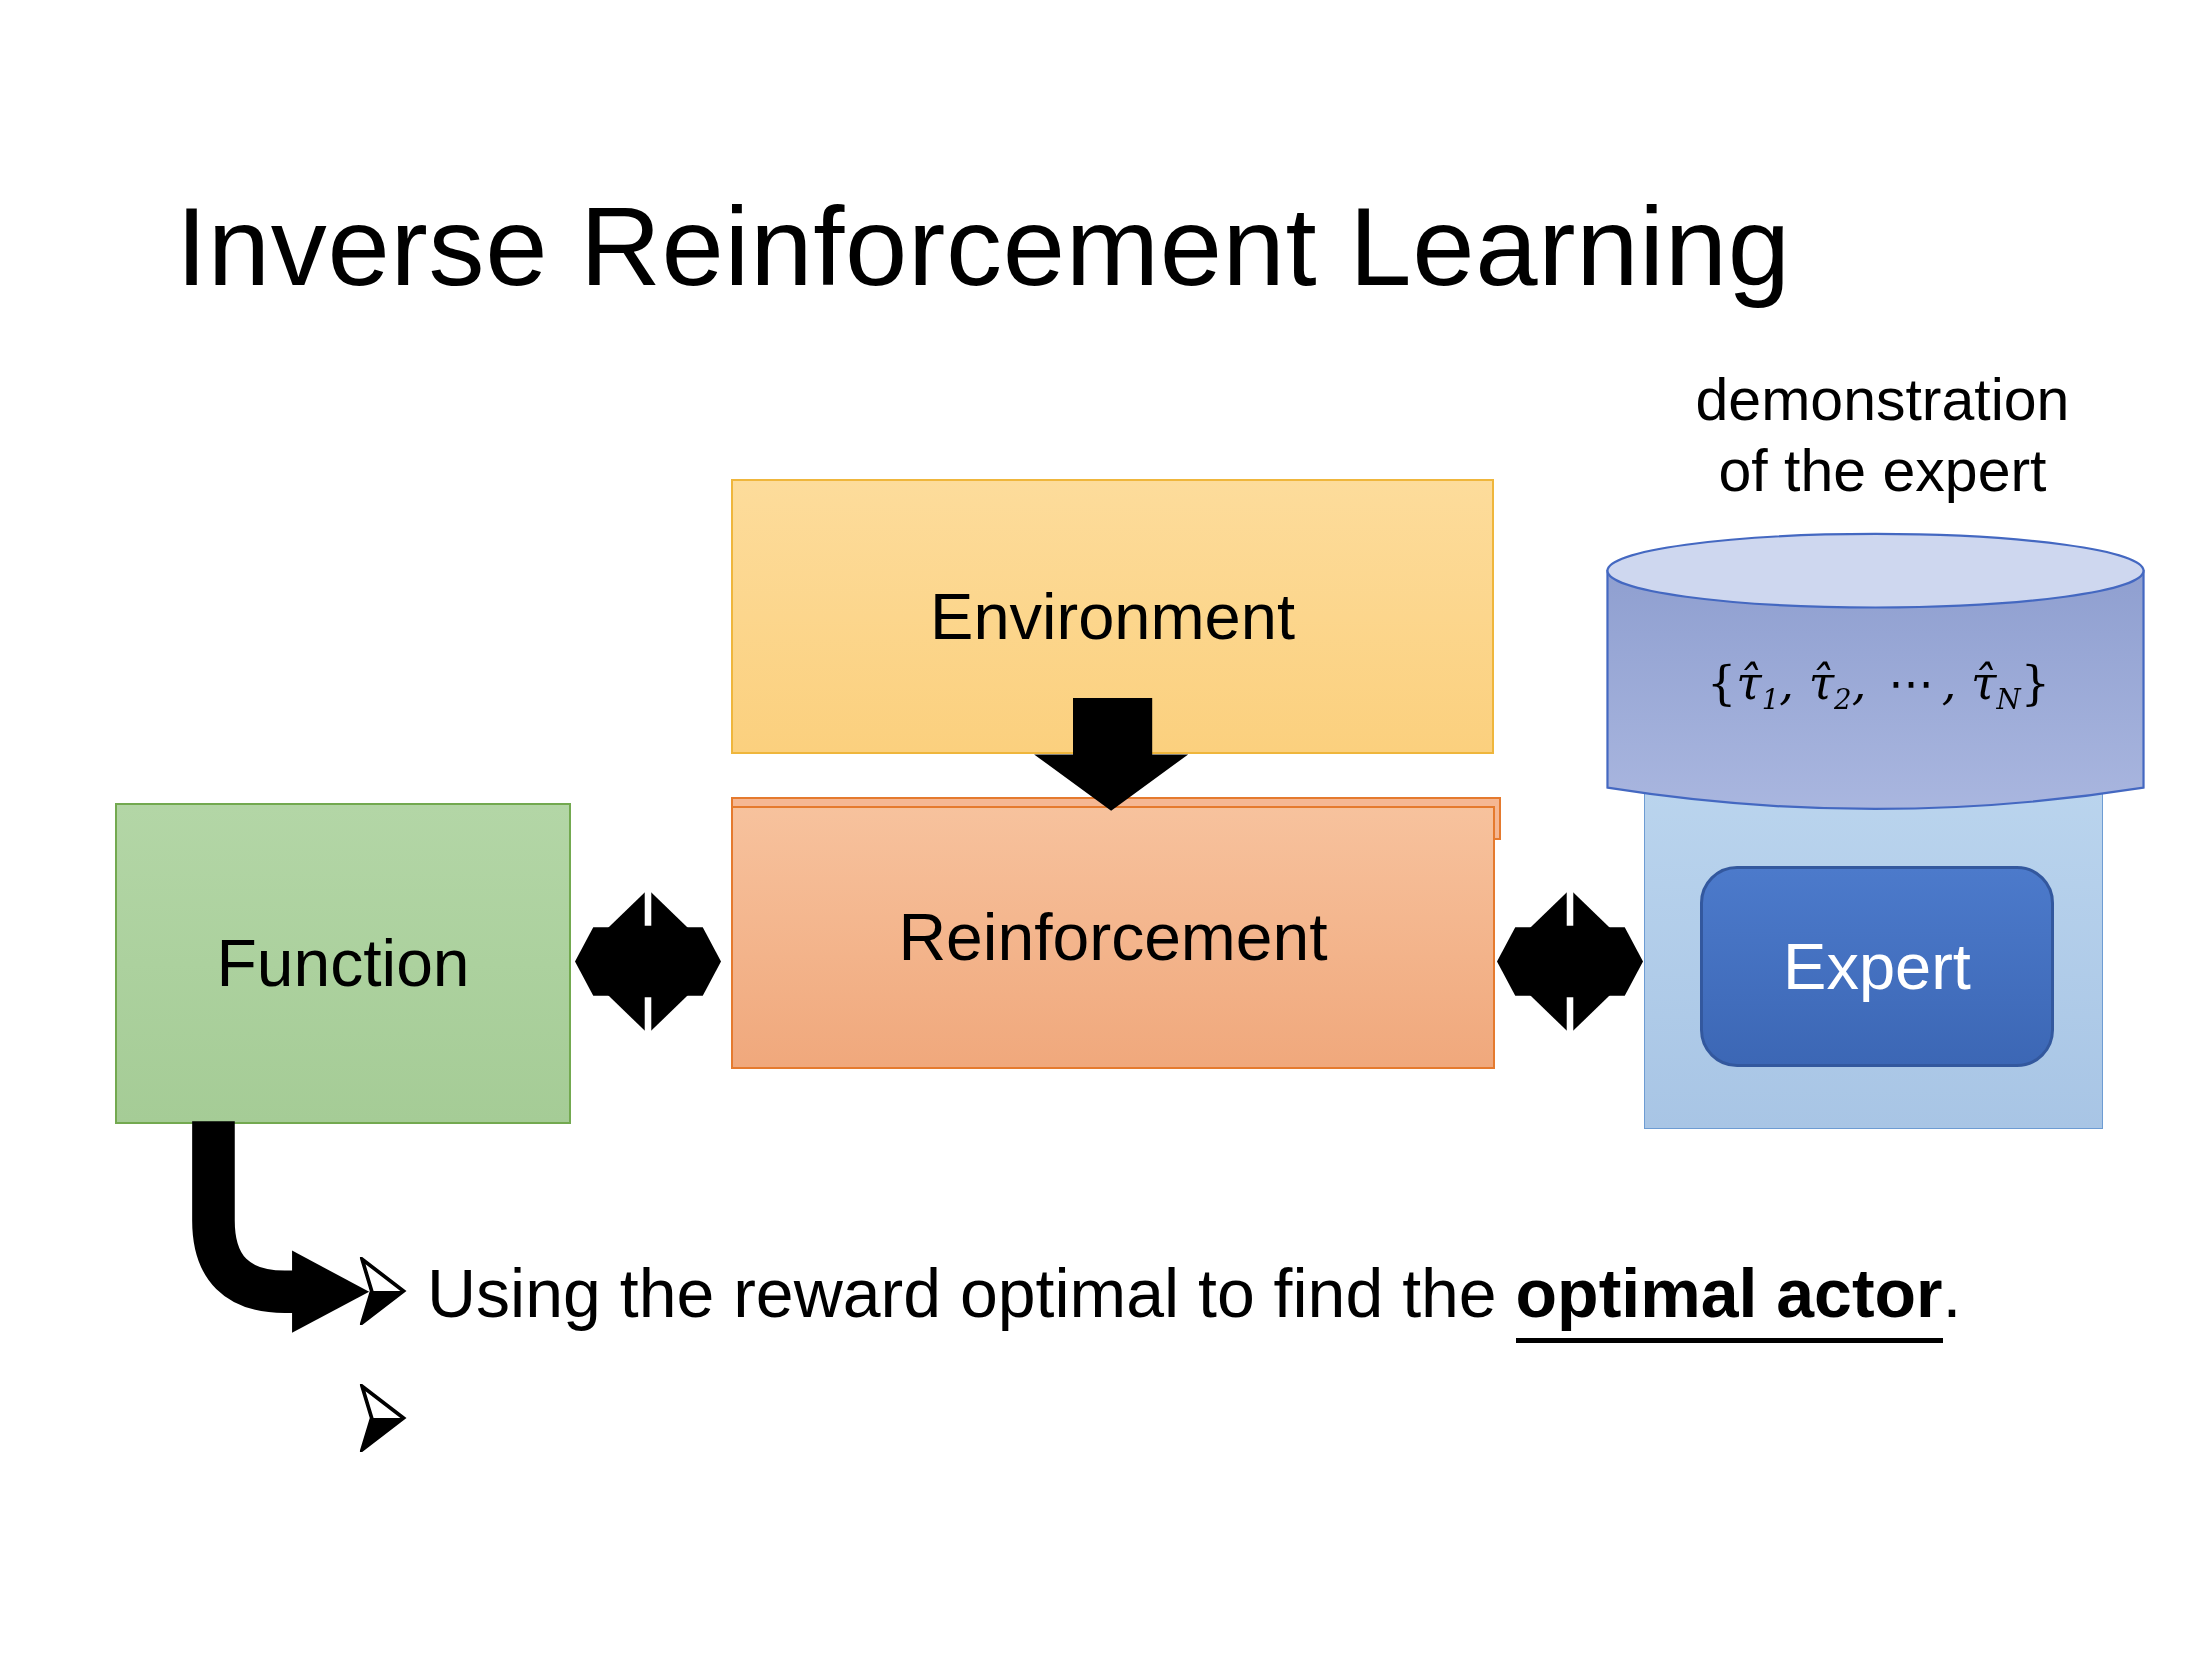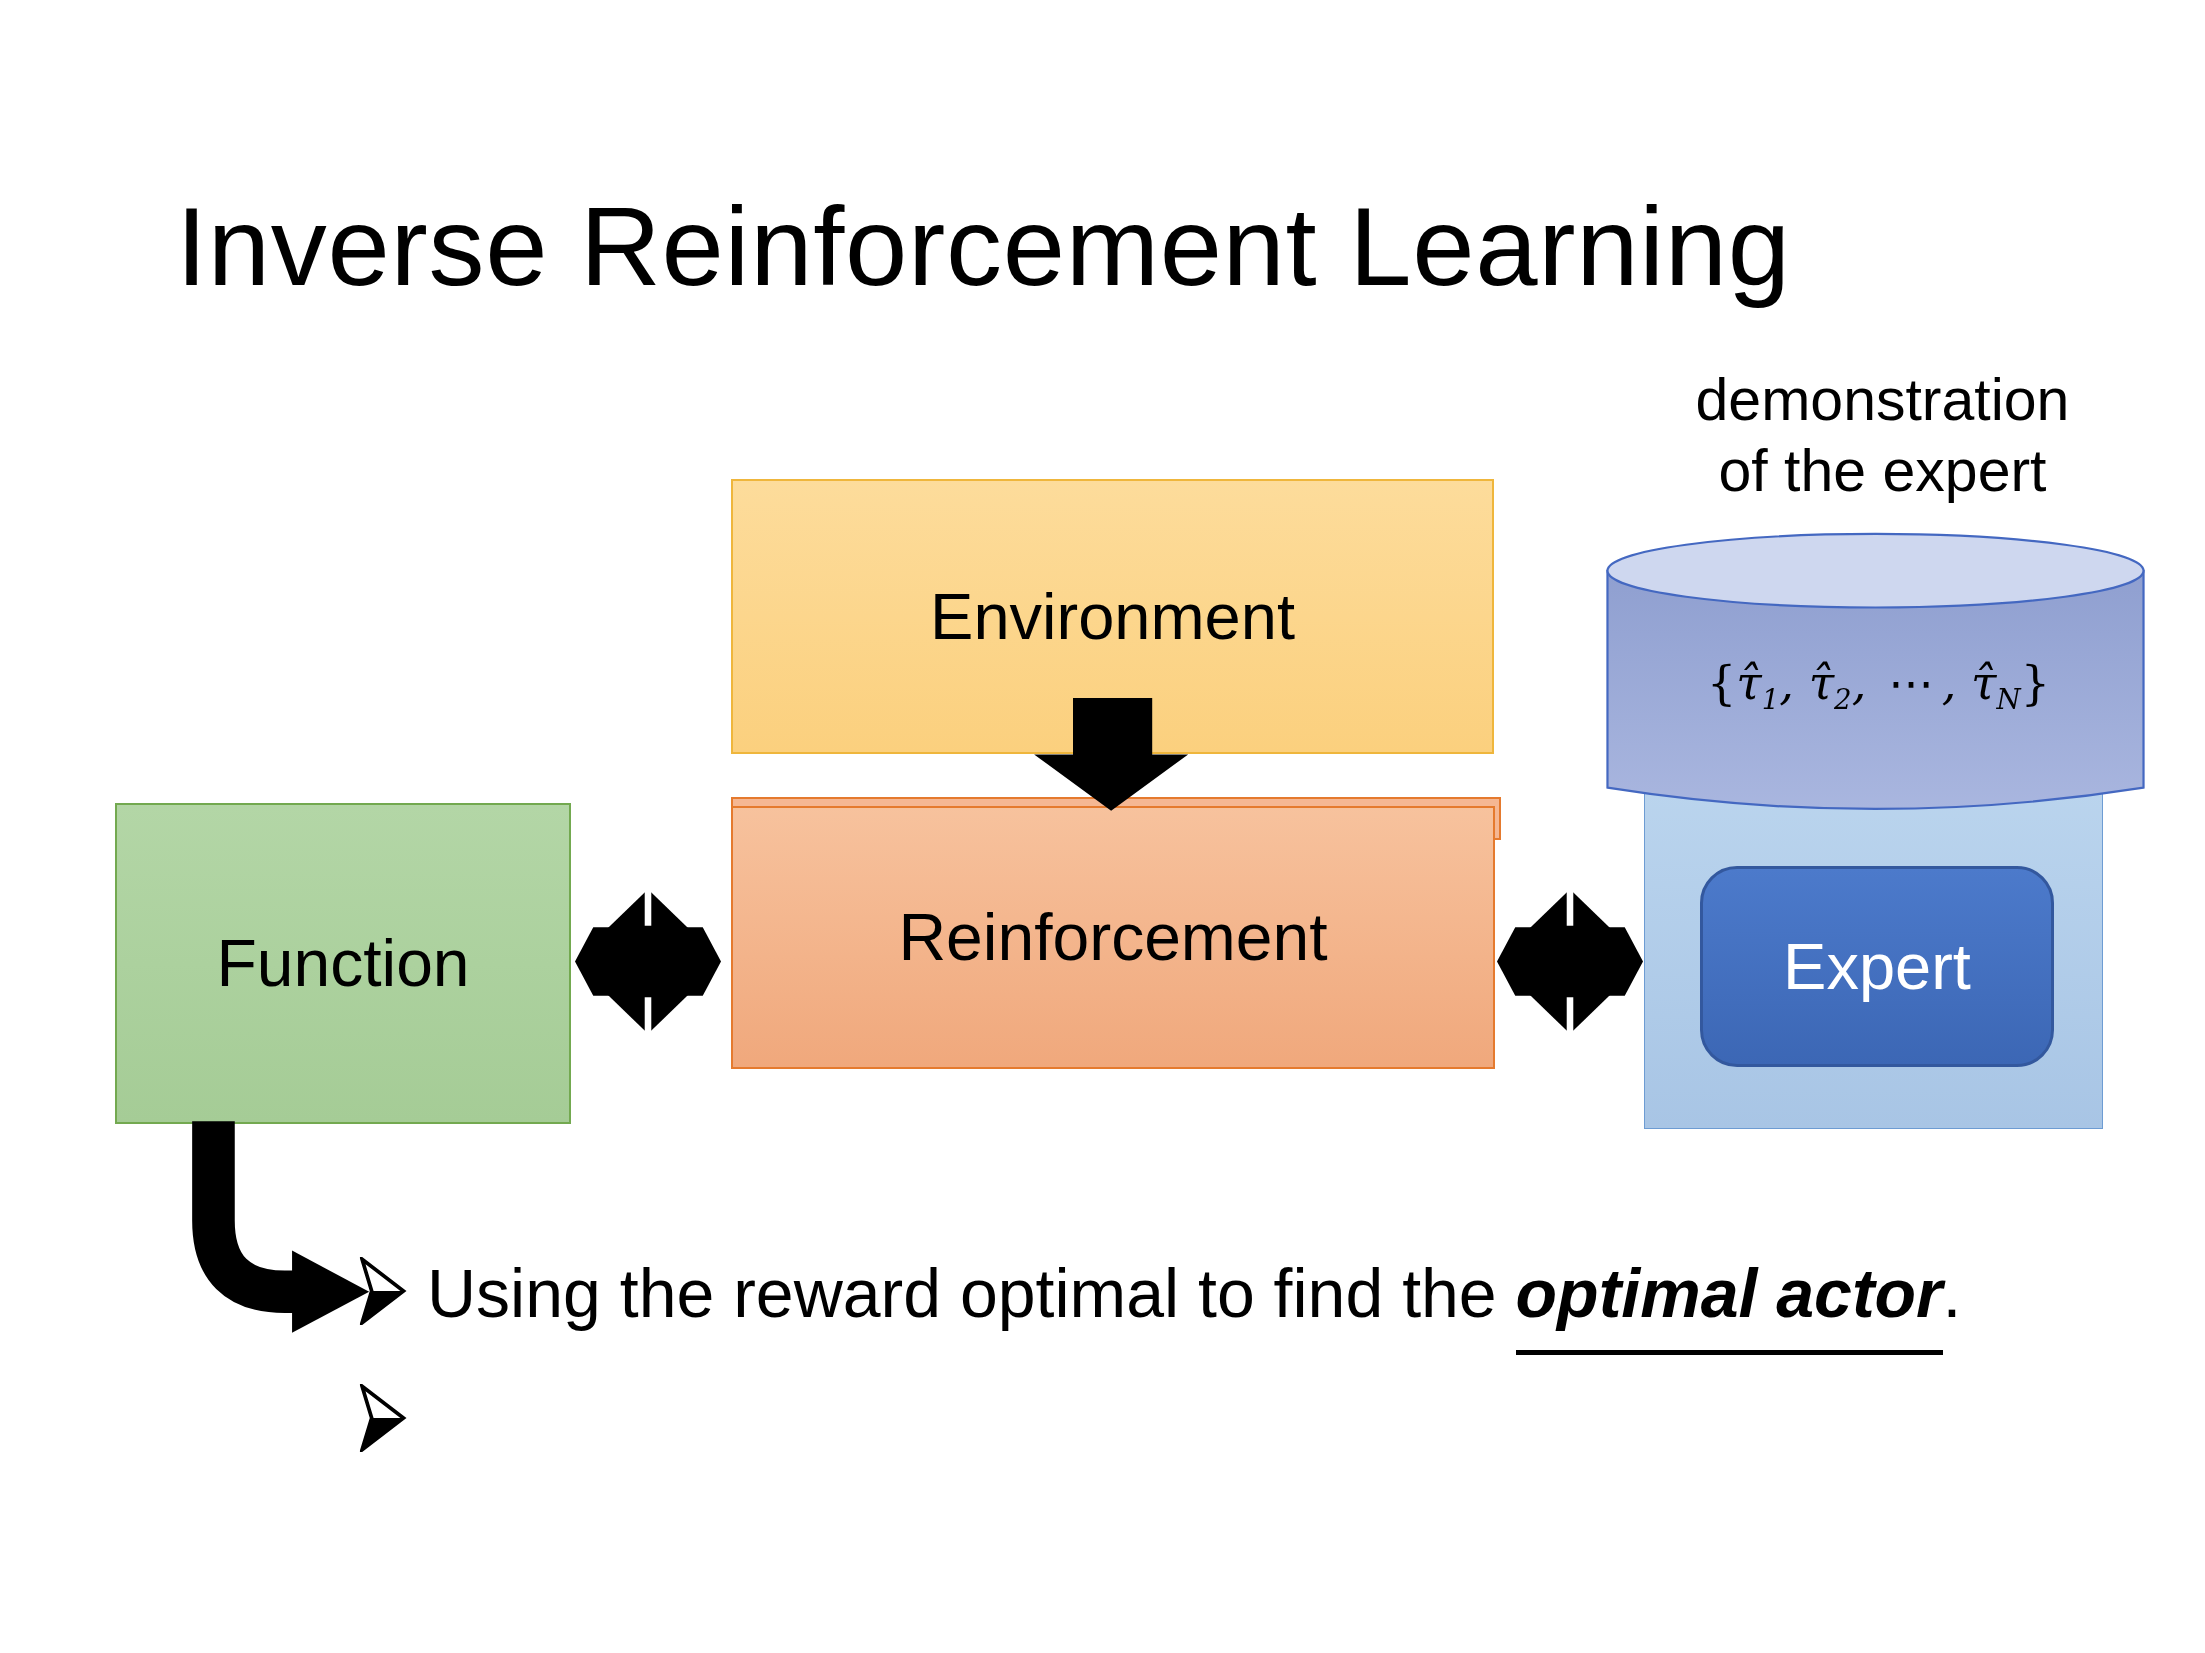--- a/index.html
+++ b/index.html
@@ -67,22 +67,22 @@
     border:3.7px solid #33589E;z-index:3;
   }
   #expert-box .box-label{font-size:65px;color:#ffffff;}
 
   .arrow-svg{z-index:4;}
 
   .bullet-row{display:flex;align-items:flex-start;z-index:5;}
   .bullet-glyph{flex:0 0 auto;margin-top:5.9px;margin-right:19px;}
   .bullet-text{font-size:68px;line-height:84px;color:#000;}
   .emphasis{
-    font-weight:bold;font-style:italic;display:inline-block;
-    border-bottom:5.1px solid #000;padding-bottom:15px;
+    font-weight:bold;display:inline-block;
+    border-bottom:5.1px solid #000;padding-bottom:3px;
   }
   #bullet-row-1{left:359px;top:1251px;width:1764px;}
   #bullet-row-2{left:359px;top:1378px;width:1764px;}
 </style>
 </head>
 <body>
 
 <div id="slide">
 
   <svg width="0" height="0" style="position:absolute" aria-hidden="true">

